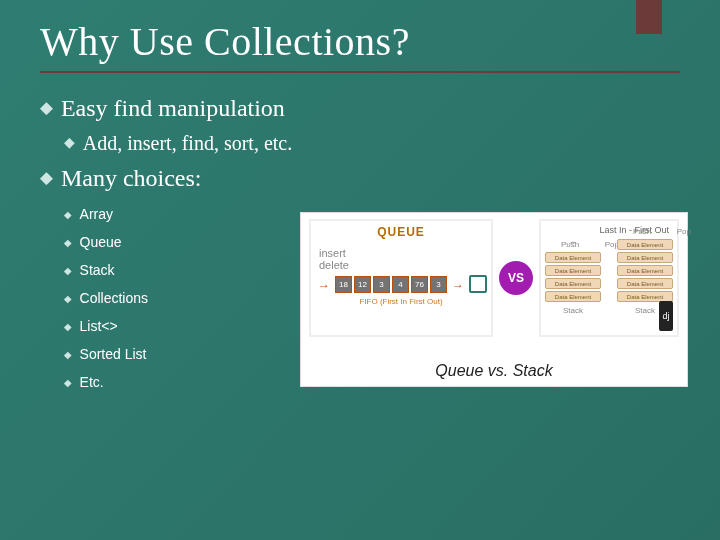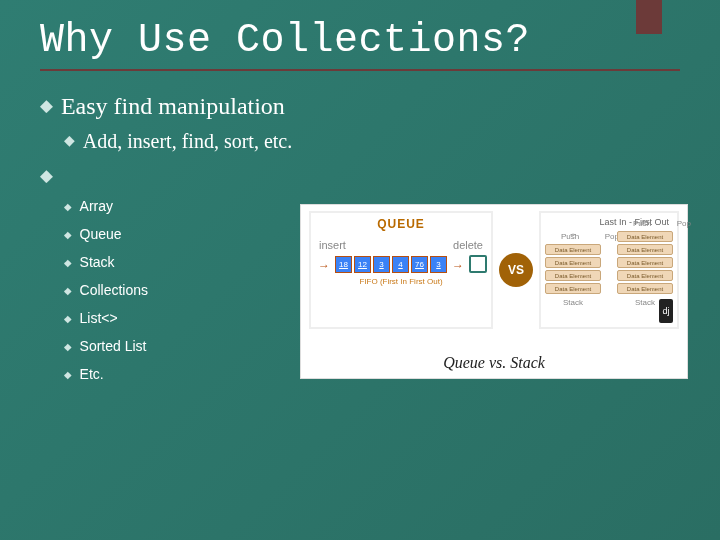--- a/index.html
+++ b/index.html
@@ -27,21 +27,21 @@
     width: 26px;
     height: 34px;
     background: #6c3a39;
   }
   h1.title {
     margin: 0 0 6px 0;
     font-weight: normal;
     font-size: 40px;
     letter-spacing: 0.5px;
     color: #ffffff;
-    font-family: Liberation Mono, monospace;
+    font-family: Liberation Serif, serif;
   }
   .underline {
     height: 2px;
     background: #6c3a39;
     width: 100%;
     margin-bottom: 22px;
   }
   ul.lvl1 {
     list-style: none;
     padding: 0;
@@ -129,36 +129,37 @@
     letter-spacing: 1px;
     margin-bottom: 8px;
   }
   .q-labels {
     display: flex;
     justify-content: space-between;
     font-size: 11px;
     color: #888;
     padding: 0 4px;
     margin-bottom: 4px;
+    flex-direction: column;
   }
   .q-cells {
     display: flex;
     gap: 2px;
     justify-content: center;
     align-items: center;
     margin-bottom: 4px;
   }
   .q-cell {
     width: 15px;
     height: 15px;
-    background: #3b82f6;
+    background: #737373;
     border: 1px solid #b74f0f;
     font-size: 8px;
     color: #fff;
-    display:flex;align-items:center;justify-content:center;text-decoration:underline;
+    display:flex;align-items:center;justify-content:center;
   }
   .q-arrow {
     width: 18px;
     height: 15px;
     display:flex;align-items:center;justify-content:center;
     color:#b74f0f;
     font-size:12px;
   }
   .q-end {
     width: 14px; height: 14px;
@@ -167,21 +168,21 @@
   }
   .fifo {
     font-size: 8px;
     color: #c97a1a;
     text-align: center;
     margin-top: 0;
   }
   .vs {
     width: 34px; height: 34px;
     align-self: center;
-    background: #a16207;
+    background: #a21caf;
     color: #fff;
     border-radius: 50%;
     display: flex;
     align-items: center;
     justify-content: center;
     font-size: 12px;
     font-weight: bold;
   }
   .stack-box {
     padding: 4px 4px 2px 4px;
@@ -235,35 +236,34 @@
     font-size: 8px;
     color: #888;
     padding-left: 34px;
   }
   .push-l { left: -18px; top: -12px; }
   .pop-l  { right: -18px; top: -12px; }
   .dj-badge {
     position: absolute;
     right: 4px;
     bottom: 4px;
-    width: 14px; height: 24px;
+    width: 14px; height: 30px;
     background: #222;
     color: #fff;
     font-size: 9px;
     display: flex; align-items:center; justify-content:center;
     border-radius: 2px;
   }
   .fig-caption {
     position: absolute;
     left: 0; right: 0; bottom: 6px;
     text-align: center;
     font-size: 16px;
     font-style: italic;
     color: #222;
-    font-family: Liberation Serif, serif;
   }
 </style>
 </head>
 <body>
 
 <div class="slide">
   <div class="accent-tab"></div>
 
   <h1 class="title">Why Use Collections?</h1>
   <div class="underline"></div>
@@ -277,20 +277,21 @@
   <ul class="lvl2">
     <li>
       <span class="bullet">◆</span>
       <span>Add, insert, find, sort, etc.</span>
     </li>
   </ul>
 
   <ul class="lvl1">
     <li>
       <span class="bullet">◆</span>
+      <span>Many choices:</span>
     </li>
   </ul>
 
   <div class="col-wrap">
     <div class="col-list">
       <ul class="lvl3">
         <li>
             <span class="bullet">◆</span>
             <span>Array</span>
           </li>

